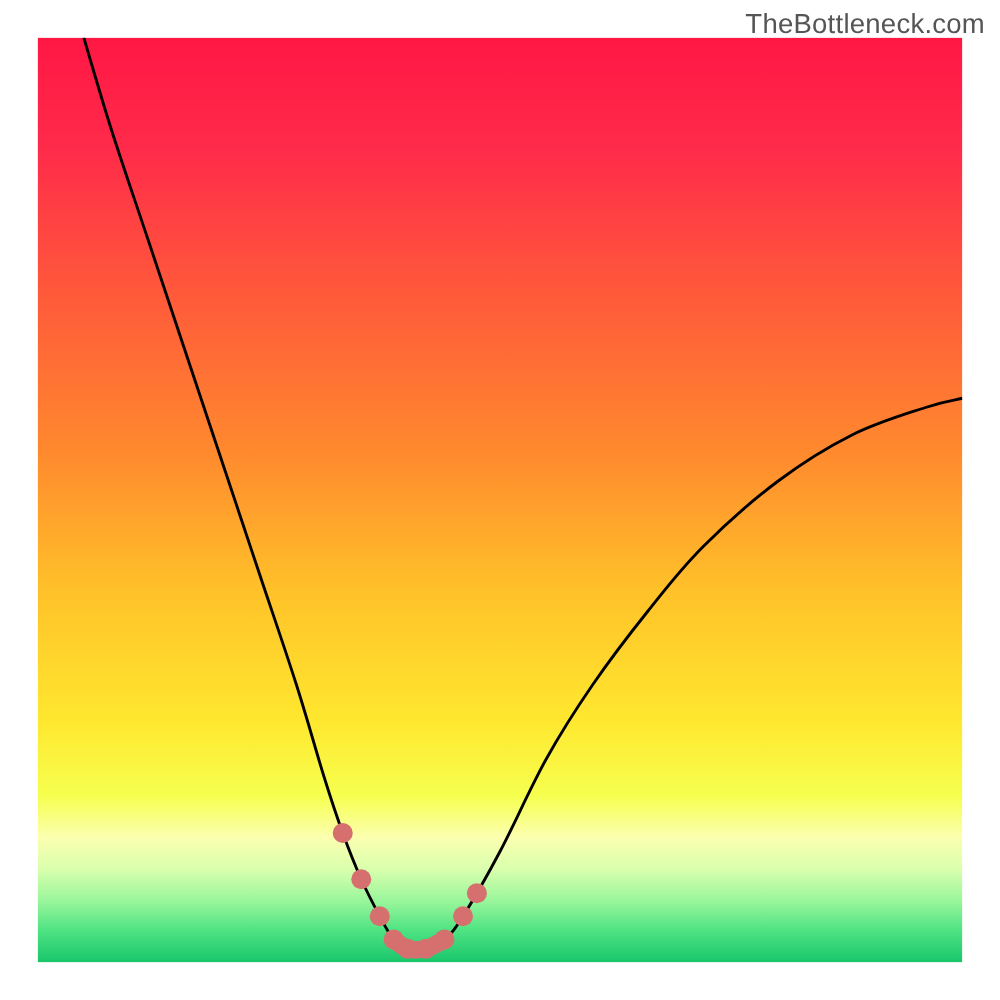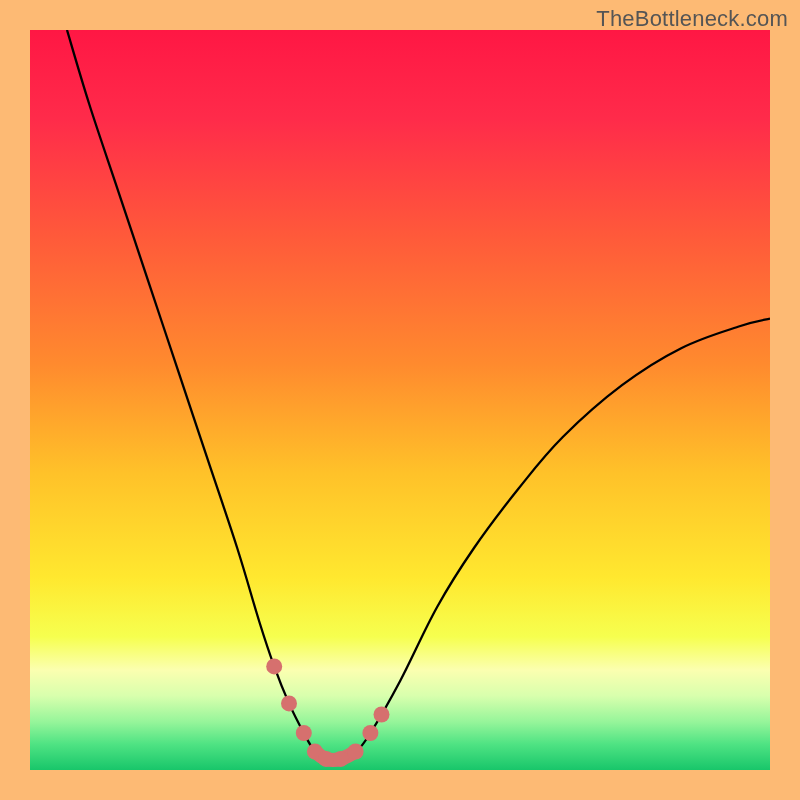--- a/index.html
+++ b/index.html
@@ -8,21 +8,21 @@
     width: 800px;
     height: 800px;
     background: #000;
     overflow: hidden;
     font-family: Arial, Helvetica, sans-serif;
   }
   .frame {
     position: absolute;
     left: 0; top: 0;
     width: 800px; height: 800px;
-    background: #fdba74;
+    background: #ffffff;
   }
   .plot {
     position: absolute;
     left: 30px;
     top: 30px;
     width: 740px;
     height: 740px;
     overflow: hidden;
   }
   .gradient {

